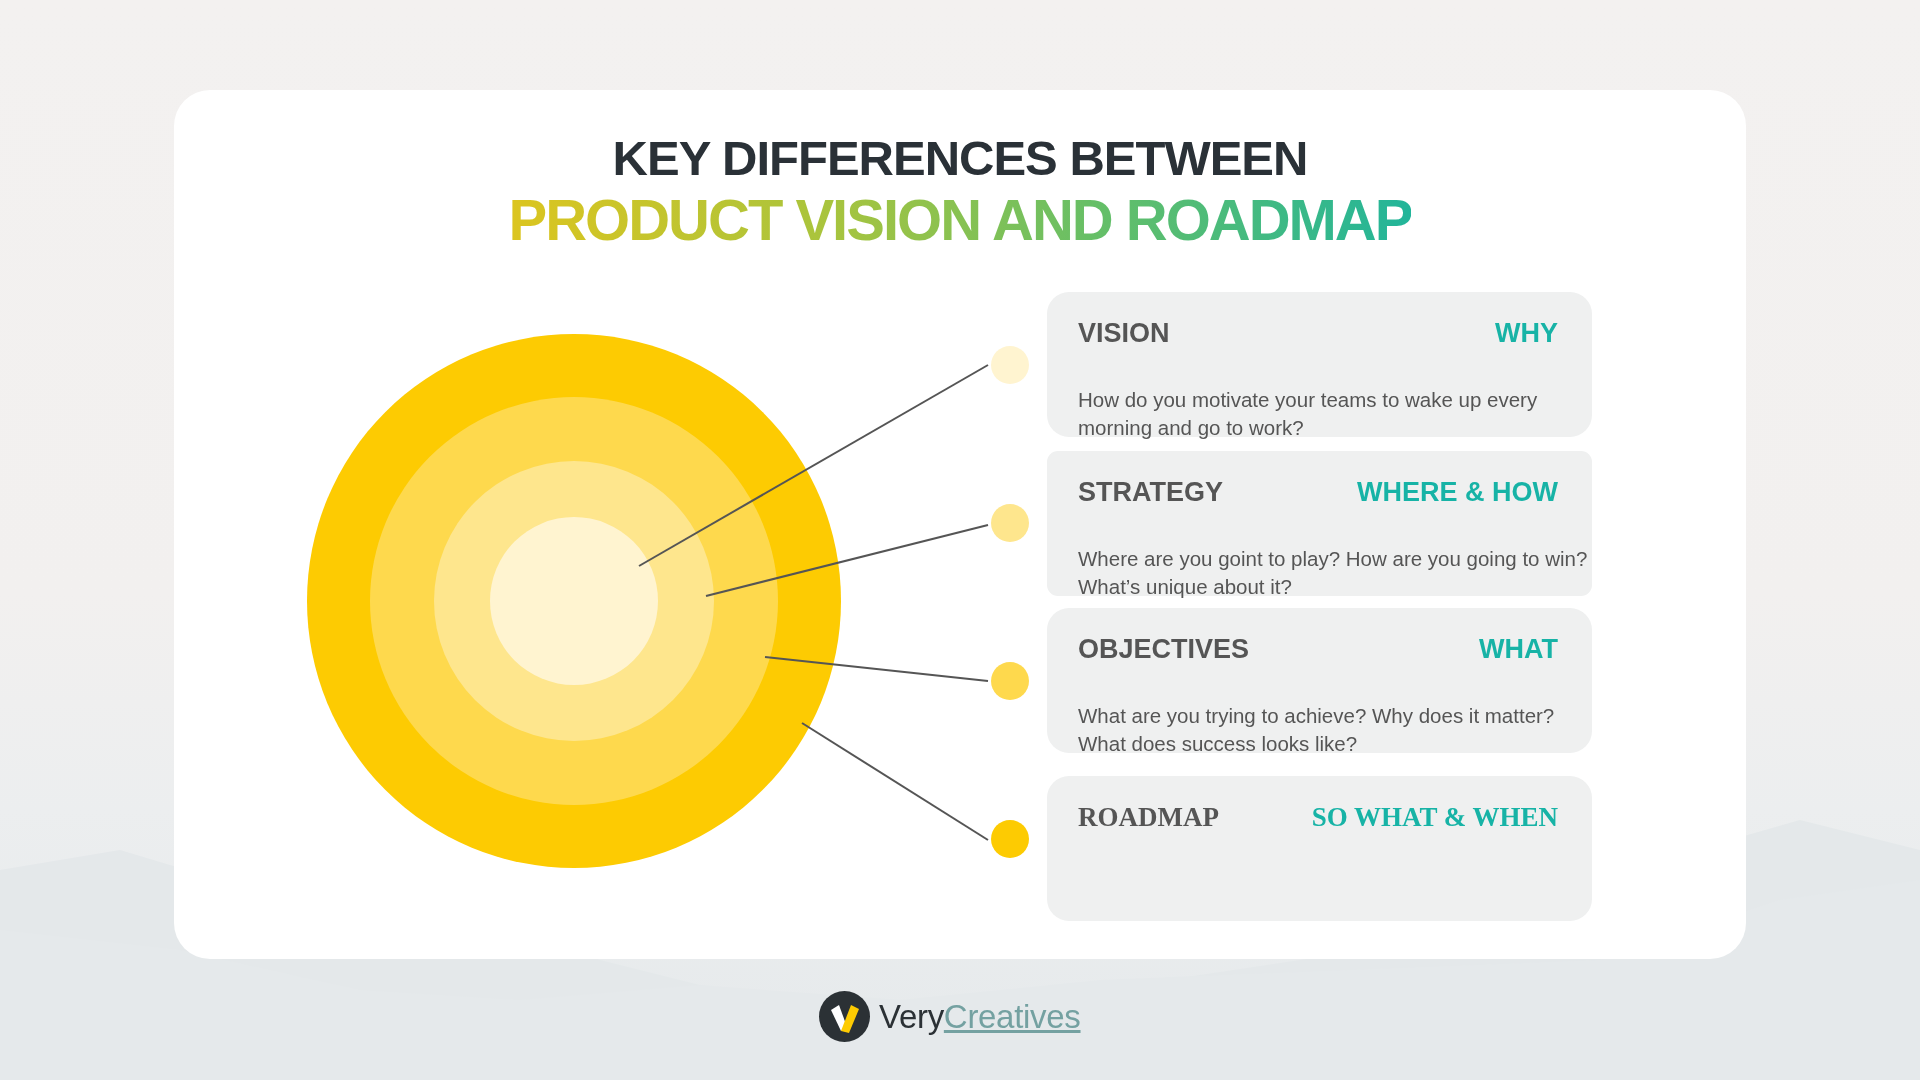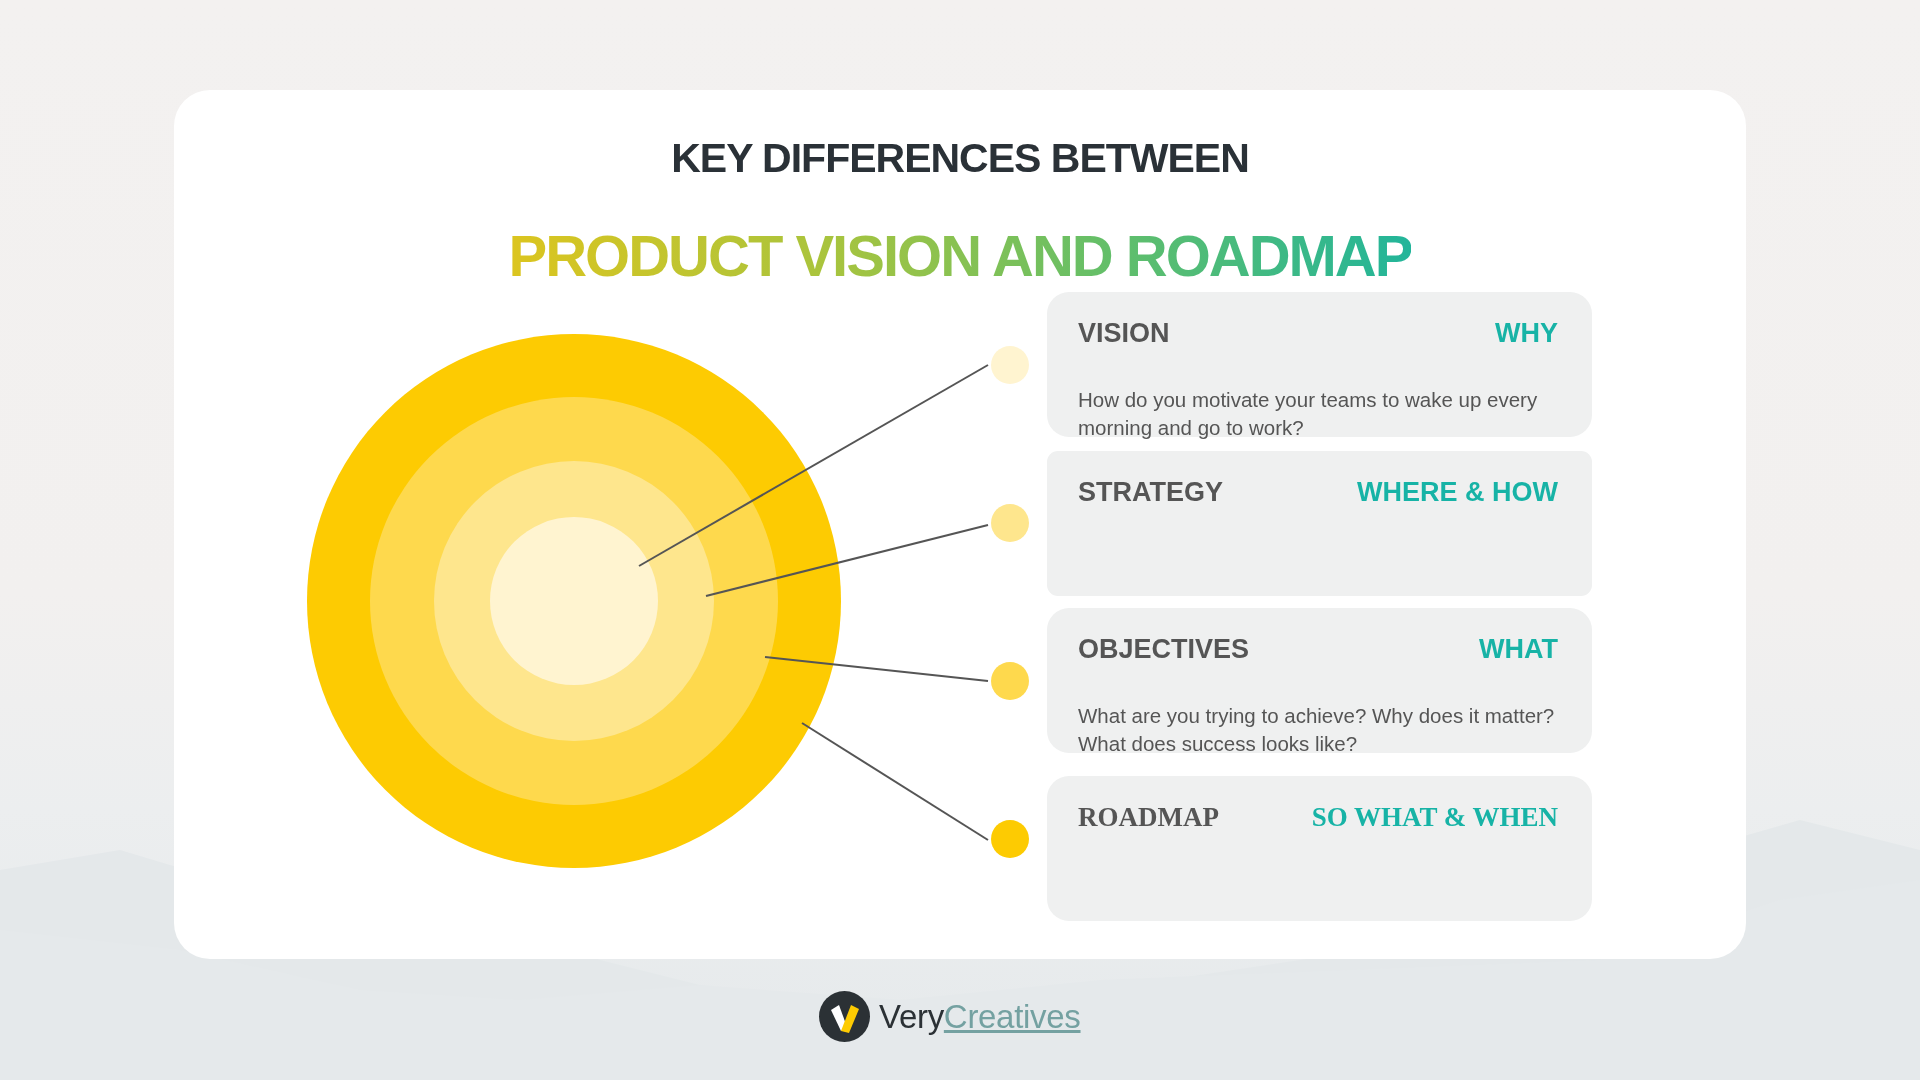--- a/index.html
+++ b/index.html
@@ -9,26 +9,26 @@
     font-family: "Liberation Sans", "DejaVu Sans", sans-serif;
     background: linear-gradient(180deg, #f3f1f0 0%, #f2f0ef 55%, #eceeef 75%, #e5e9eb 100%);
   }
   .bg-mountains { position: absolute; left: 0; top: 0; width: 1920px; height: 1080px; }
   .panel {
     position: absolute; left: 174px; top: 90px; width: 1572px; height: 869px;
     background: #ffffff; border-radius: 36px;
   }
   .title-1 {
     position: absolute; left: 0; top: 136px; width: 1920px; text-align: center;
-    font-weight: 700; font-size: 41px; letter-spacing: -1px; color: #2a3137;
+    font-weight: 700; font-size: 49px; letter-spacing: -1px; color: #2a3137;
     line-height: 44px;
   }
   .title-2 {
     position: absolute; left: 0; top: 188px; width: 1920px; text-align: center;
-    font-weight: 700; font-size: 58px; letter-spacing: -2px; line-height: 64px; margin-top: 36px;
+    font-weight: 700; font-size: 58px; letter-spacing: -2px; line-height: 64px;
   }
   .title-2 span {
     background: linear-gradient(90deg, #dcc51f 0%, #a9c43d 35%, #66bf67 65%, #22b59a 100%);
     -webkit-background-clip: text; background-clip: text; color: transparent;
   }
   .diagram { position: absolute; left: 0; top: 0; width: 1920px; height: 1080px; }
   .card {
     position: absolute; left: 1047px; width: 545px; height: 145px;
     background: #eff0f0; border-radius: 22px;
   }
@@ -82,20 +82,21 @@
 
 <div class="card" style="top:292px;">
   <div class="label">VISION</div>
   <div class="tag">WHY</div>
   <div class="desc">How do you motivate your teams to wake up every morning and go to work?</div>
 </div>
 
 <div class="card" style="top:451px;border-radius:11px;">
   <div class="label">STRATEGY</div>
   <div class="tag">WHERE &amp; HOW</div>
+  <div class="desc">Where are you goint to play? How are you going to win? What’s unique about it?</div>
 </div>
 
 <div class="card" style="top:608px;">
   <div class="label">OBJECTIVES</div>
   <div class="tag">WHAT</div>
   <div class="desc">What are you trying to achieve? Why does it matter? What does success looks like?</div>
 </div>
 
 <div class="card" style="top:776px;font-family:Liberation Serif, serif;">
   <div class="label">ROADMAP</div>

